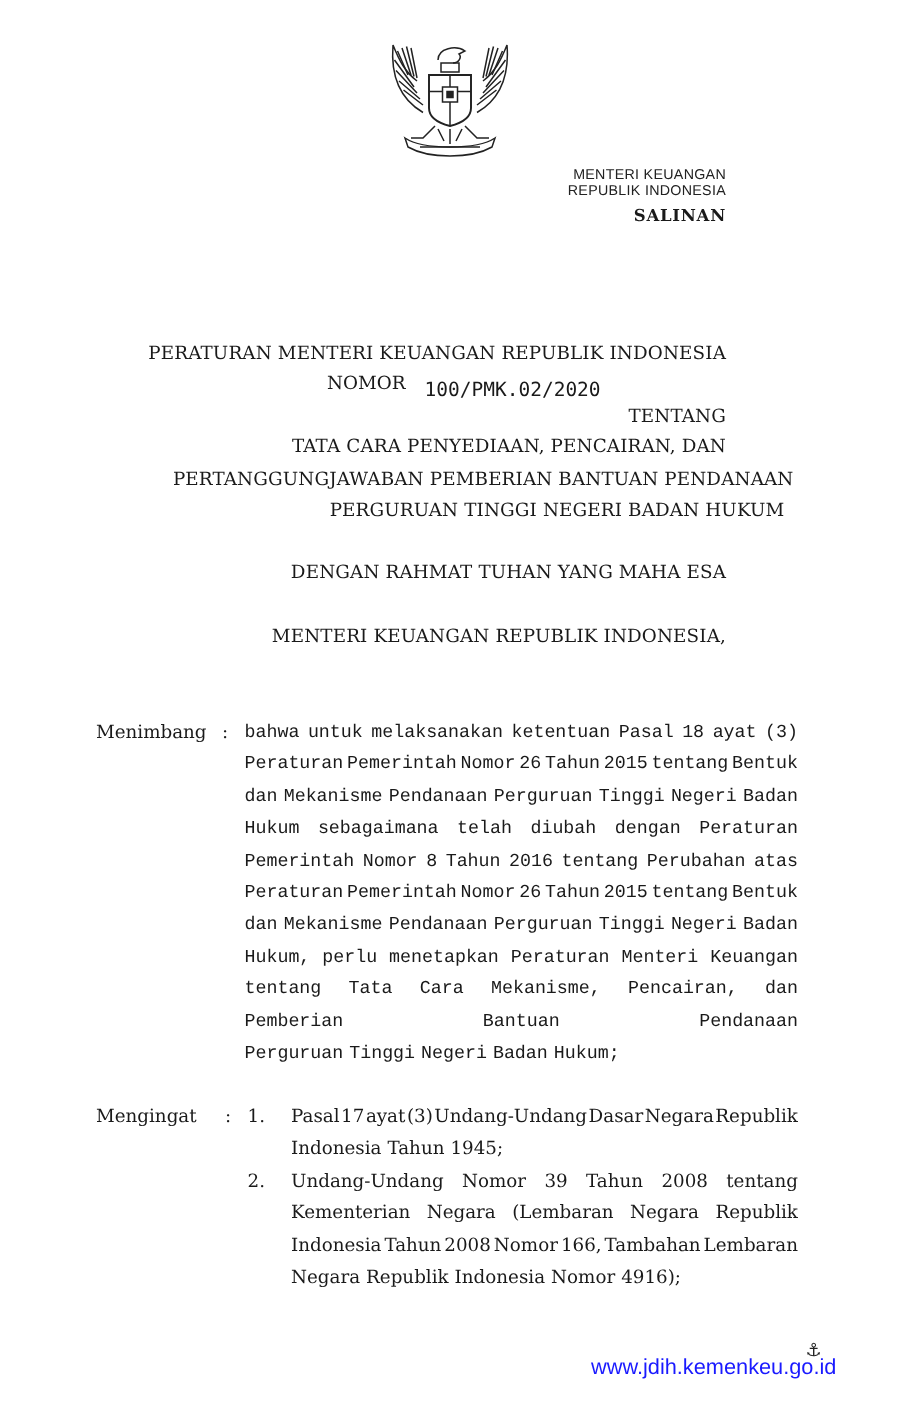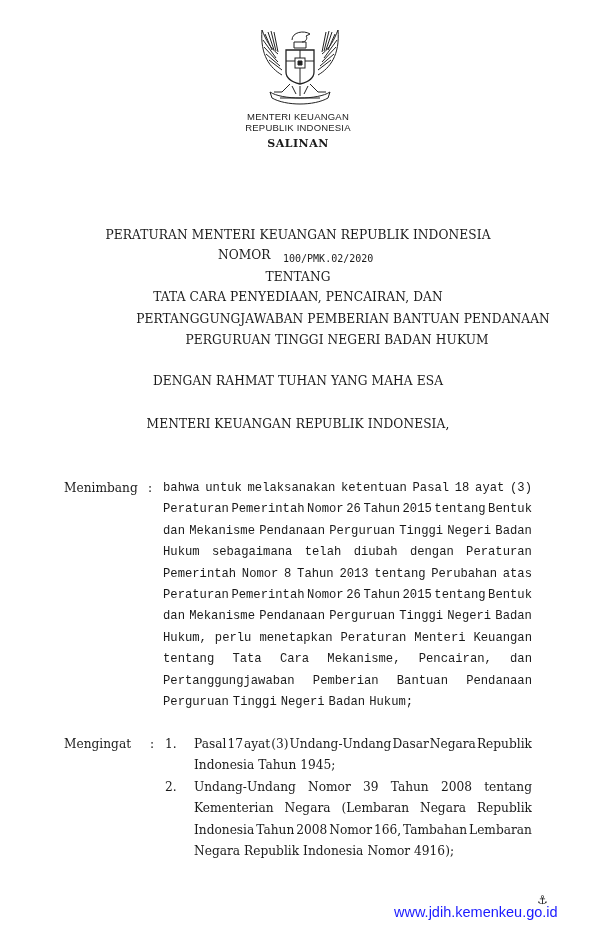--- a/index.html
+++ b/index.html
@@ -1,25 +1,25 @@
 <!DOCTYPE html>
 <html><head>
 <meta charset="utf-8">
 <style>
   html, body { margin:0; padding:0; background:#ffffff; }
   body { width:612px; height:936px; position:relative; overflow:hidden;
          font-family:"DejaVu Serif", "Liberation Serif", serif; color:#1a1a1a; }
   .abs { position:absolute; }
-  .center { left:0; width:596px; text-align:center; }
+  .center { left:0; width:484px; text-align:right; }
   .emblem { left:252px; top:20px; width:96px; height:88px; }
   .ministry { font-family:"Liberation Sans", "DejaVu Sans", sans-serif; font-size:9.5px; letter-spacing:0.2px; color:#222; line-height:11px; }
   .salinan { font-family:"DejaVu Serif", serif; font-weight:bold; font-size:11px; letter-spacing:0.5px; }
   .title { font-size:12.2px; letter-spacing:0.1px; white-space:nowrap; line-height:14px; }
   .nomor-label { font-size:12.2px; }
-  .nomor-value { font-family:"DejaVu Sans Mono", "Liberation Mono", monospace; font-size:10px; }
+  .nomor-value { font-family:"DejaVu Sans Mono", "Liberation Mono", monospace; font-size:13px; }
   .body-text { font-size:12.2px; line-height:21.4px; }
   .label { left:64px; font-size:12.2px; }
   .colon { font-size:12.2px; }
   .para { left:163px; width:369px; text-align:justify; text-align-last:left; }
   .jline { display:flex; justify-content:space-between; height:21.4px; white-space:nowrap; }
   .jline.last { justify-content:flex-start; gap:4px; }
   .li-num { left:165px; font-size:12.2px; }
   .li-text { left:194px; width:338px; }
   .footer-link { left:394px; top:904px; font-family:"Liberation Sans","DejaVu Sans",sans-serif; font-size:14.5px; color:#1a1aff; text-decoration:none; }
   .scribble { left:537px; top:893px; font-size:12px; color:#222; }
@@ -109,21 +109,21 @@
       <span>telah</span>
       <span>diubah</span>
       <span>dengan</span>
       <span>Peraturan</span>
     </div>
     <div class="jline">
       <span>Pemerintah</span>
       <span>Nomor</span>
       <span>8</span>
       <span>Tahun</span>
-      <span>2013</span>
+      <span>2016</span>
       <span>tentang</span>
       <span>Perubahan</span>
       <span>atas</span>
     </div>
     <div class="jline">
       <span>Peraturan</span>
       <span>Pemerintah</span>
       <span>Nomor</span>
       <span>26</span>
       <span>Tahun</span>
@@ -150,21 +150,20 @@
     </div>
     <div class="jline">
       <span>tentang</span>
       <span>Tata</span>
       <span>Cara</span>
       <span>Mekanisme,</span>
       <span>Pencairan,</span>
       <span>dan</span>
     </div>
     <div class="jline">
-      <span>Pertanggungjawaban</span>
       <span>Pemberian</span>
       <span>Bantuan</span>
       <span>Pendanaan</span>
     </div>
     <div class="jline last">
       <span>Perguruan</span>
       <span>Tinggi</span>
       <span>Negeri</span>
       <span>Badan</span>
       <span>Hukum;</span>

